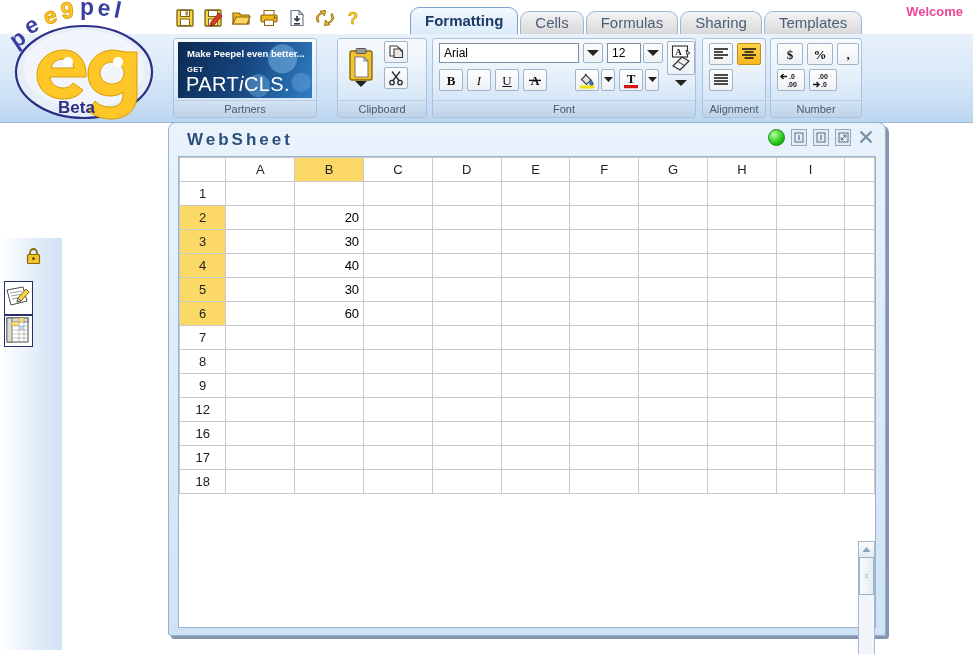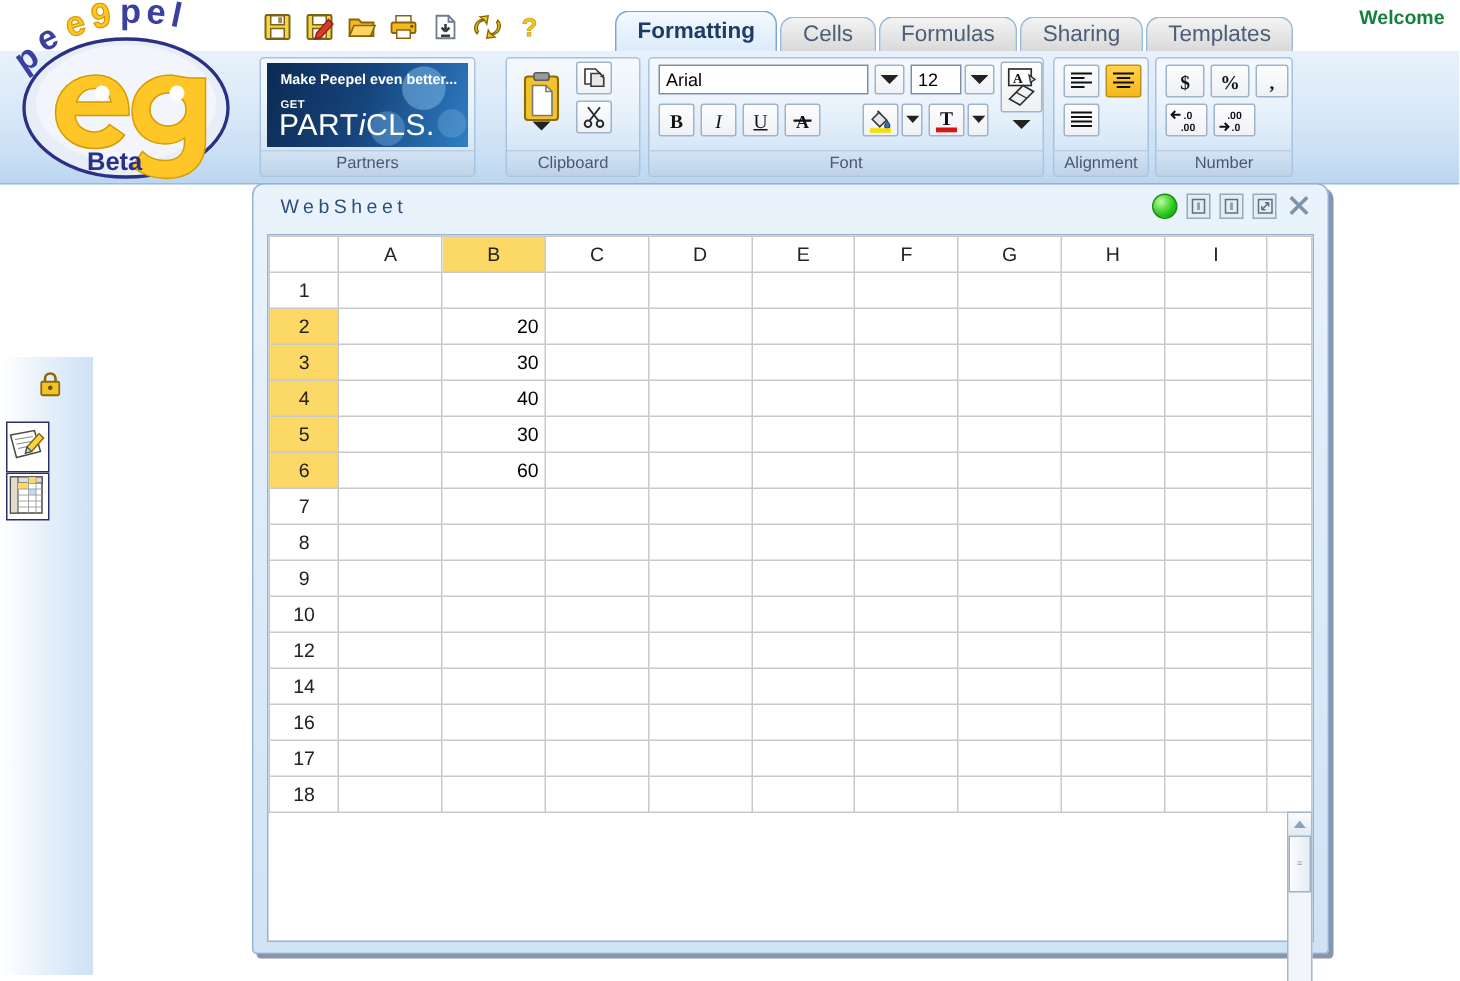--- a/index.html
+++ b/index.html
@@ -47,21 +47,21 @@
     border-radius:9px 9px 0 0;
     background:linear-gradient(to bottom,#f3f3f3,#d9d9d9);
     cursor:pointer;white-space:nowrap;
   }
   .tab.active{
     background:linear-gradient(to bottom,#f2f8ff,#dcebfa);
     color:#1c3c64;font-weight:bold;height:26px;line-height:26px;
     border-color:#7ba4cf;
   }
   #welcome{
-    position:absolute;right:10px;top:4px;font-size:13px;font-weight:bold;color:#15803d;z-index:30;
+    position:absolute;right:10px;top:4px;font-size:13px;font-weight:bold;color:#ec4899;z-index:30;
   }
   
   .group{
     position:absolute;top:38px;height:80px;z-index:20;
     border:1px solid #a9c3de;border-radius:3px;
     background:linear-gradient(to bottom,rgba(255,255,255,.62),rgba(255,255,255,.08));
     box-sizing:border-box;
   }
   .group-body{position:relative;height:62px;}
   .group-label{
@@ -147,21 +147,21 @@
   
   #websheet-window{
     position:absolute;left:168px;top:122px;width:718px;height:514px;z-index:25;
     background:linear-gradient(to bottom,#eaf3fc 0%,#dcebf8 50%,#cfe3f5 100%);
     border:1px solid #8fb2d6;border-radius:8px 8px 3px 3px;
     box-shadow:3px 3px 0 rgba(40,60,110,.55);
     box-sizing:border-box;
   }
   #websheet-titlebar{position:absolute;left:0;top:0;width:716px;height:32px;}
   #websheet-title{
-    position:absolute;left:18px;top:7px;font-size:13px;font-weight:normal;
+    position:absolute;left:18px;top:7px;font-size:17px;font-weight:bold;
     color:#2d4f7c;letter-spacing:3px;
   }
   #win-controls{position:absolute;right:10px;top:5px;display:flex;align-items:center;gap:6px;}
   #status-dot{
     width:15px;height:15px;border-radius:50%;
     background:radial-gradient(circle at 33% 30%,#b6ff9a,#23c416 62%,#139a0a);
     border:1px solid #1a8a12;
   }
   .wbtn{
     width:16px;height:17px;border:1px solid #97a9bd;background:#e4ecf4;
@@ -678,47 +678,21 @@
             <td></td>
             <td></td>
             <td></td>
             <td></td>
             <td></td>
             <td></td>
             <td></td>
             <td></td>
           </tr>
           <tr>
-            <td class="rowhead">10</td>
-            <td></td>
-            <td></td>
-            <td></td>
-            <td></td>
-            <td></td>
-            <td></td>
-            <td></td>
-            <td></td>
-            <td></td>
-            <td></td>
-          </tr>
-          <tr>
             <td class="rowhead">12</td>
-            <td></td>
-            <td></td>
-            <td></td>
-            <td></td>
-            <td></td>
-            <td></td>
-            <td></td>
-            <td></td>
-            <td></td>
-            <td></td>
-          </tr>
-          <tr>
-            <td class="rowhead">14</td>
             <td></td>
             <td></td>
             <td></td>
             <td></td>
             <td></td>
             <td></td>
             <td></td>
             <td></td>
             <td></td>
             <td></td>

